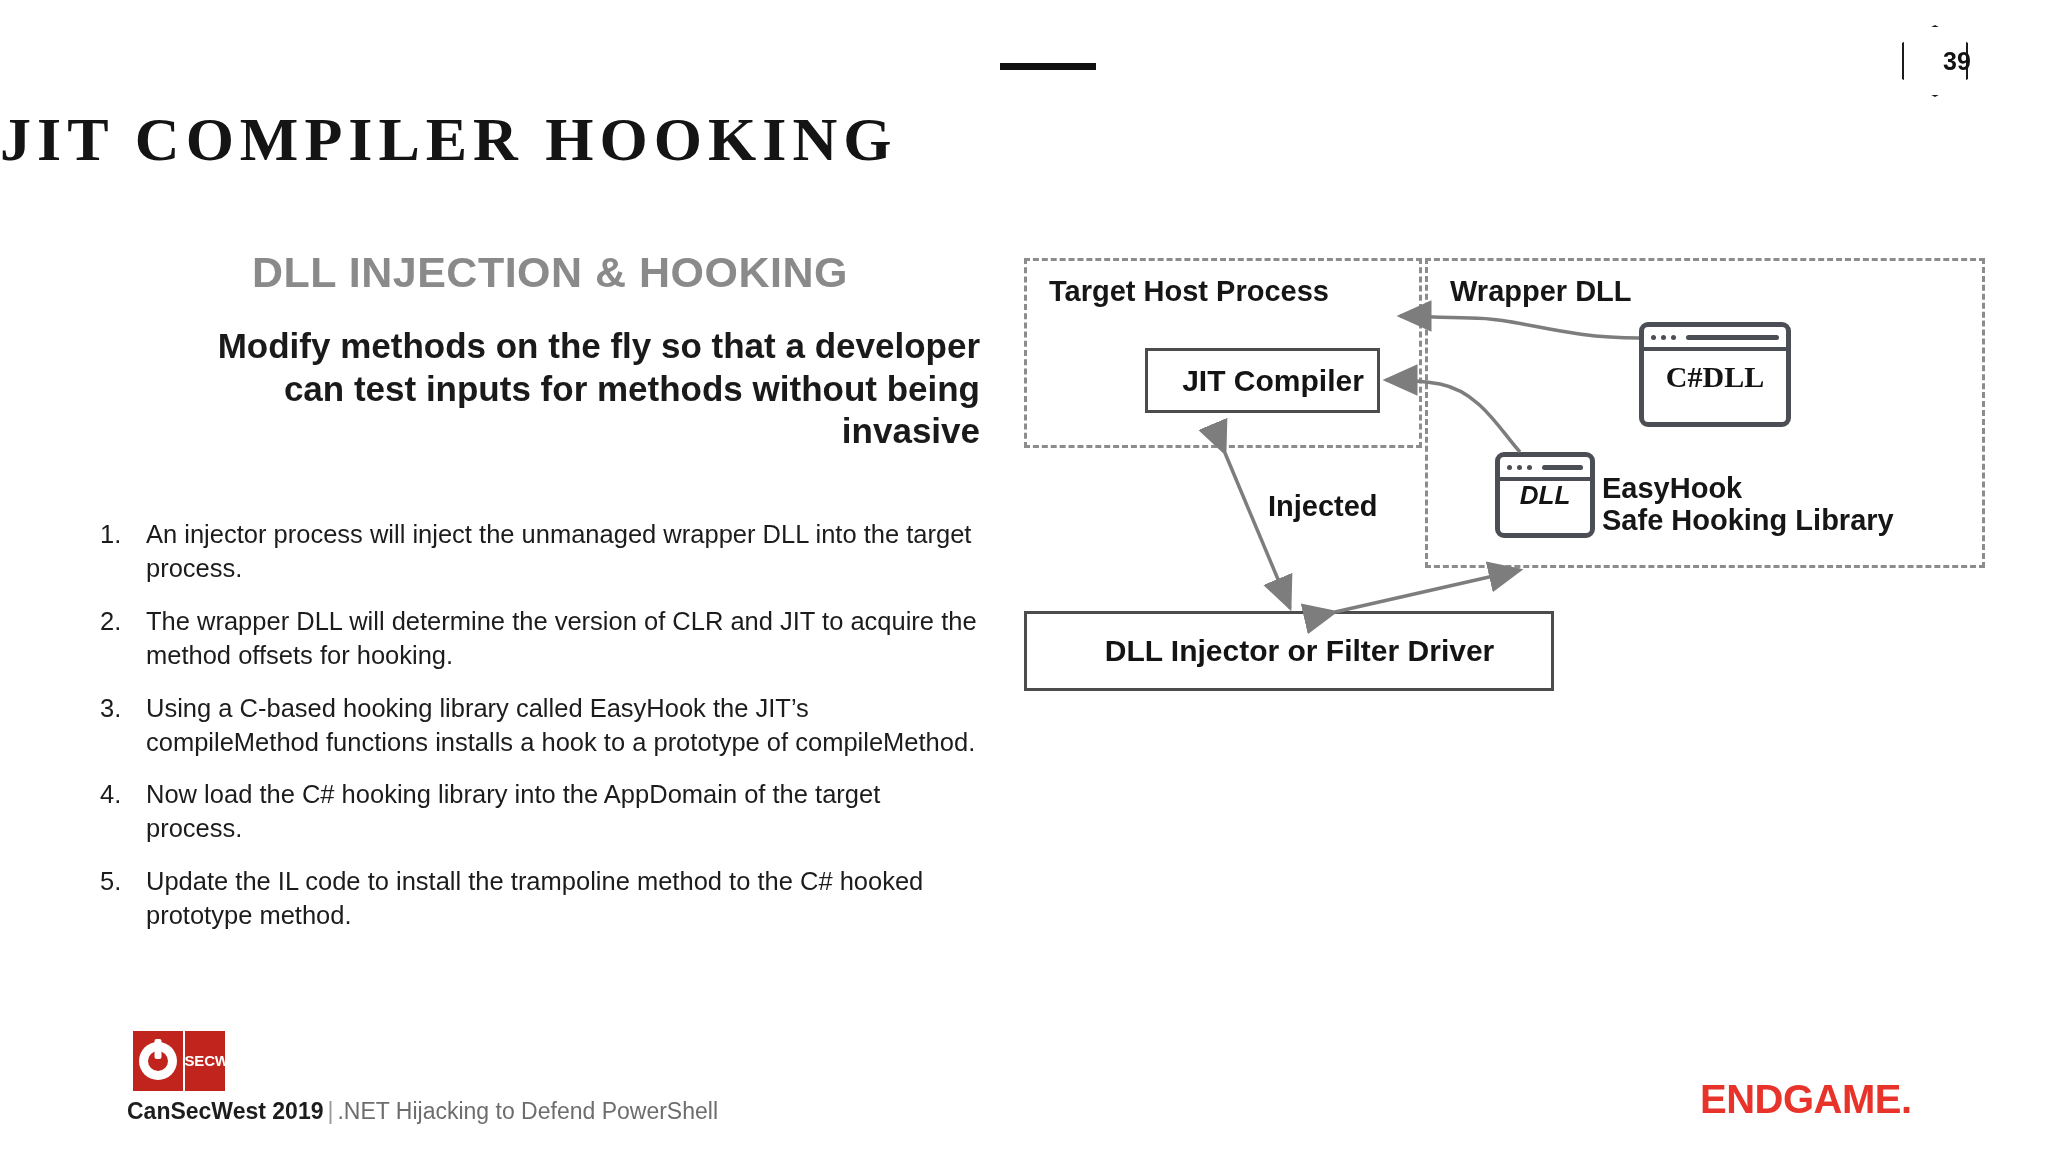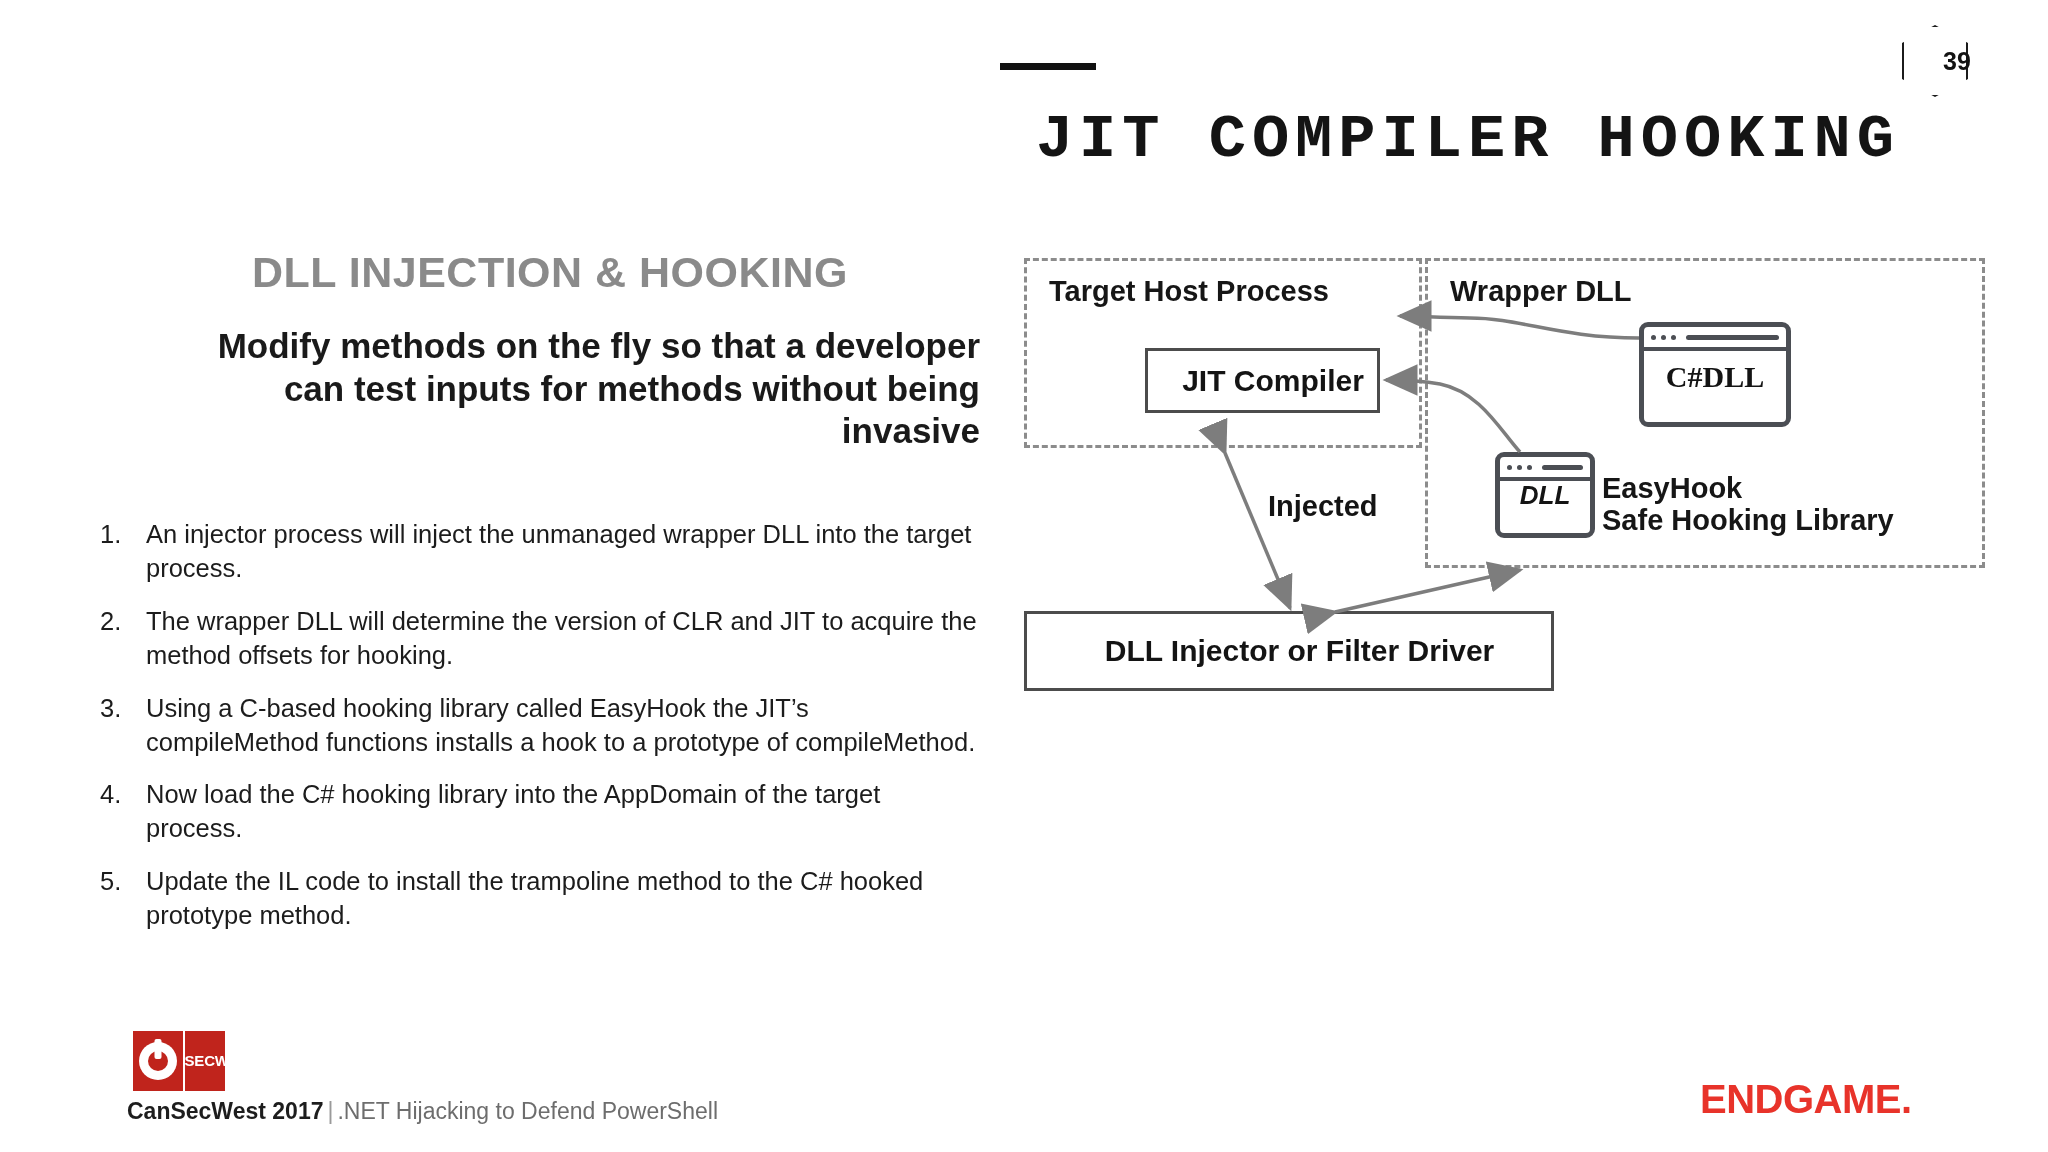--- a/index.html
+++ b/index.html
@@ -11,24 +11,24 @@
   }
   #slide { position: relative; width: 2048px; height: 1152px; background:#fff; }
 
   
   .top-rule {
     position: absolute; left: 1000px; top: 63px;
     width: 96px; height: 7px; background: #111;
   }
   .slide-title {
     position: absolute; left: 0; top: 104px; width: 1900px;
-    text-align: right;
+    text-align: left;
     font-size: 62px; font-weight: 700; color: #141414;
     letter-spacing: 6px;
-    font-family: Liberation Mono, monospace;
+    font-family: Liberation Serif, serif;
   }
   .page-badge {
     position: absolute; left: 1902px; top: 25px;
     width: 66px; height: 72px;
   }
   .page-badge .hexshape {
     position:absolute; inset:0;
     border: 2.5px solid #1b1b1b;
     background: #fff;
     clip-path: polygon(50% 0%, 100% 25%, 100% 75%, 50% 100%, 0% 75%, 0% 25%);
@@ -288,18 +288,18 @@
       <div class="pwr-bar"></div>
     </div>
     <div class="panelR">
       <span>CAN</span>
       <span>SEC</span>
       <span>WEST</span>
     </div>
   </div>
 
   <div class="footer-text">
-    <b>CanSecWest 2017</b><span class="sep">|</span><span>.NET Hijacking to Defend PowerShell</span>
+    <b>CanSecWest 2019</b><span class="sep">|</span><span>.NET Hijacking to Defend PowerShell</span>
   </div>
 
   <div class="logo-endgame">ENDGAME.</div>
 
 </div>
 
 </body></html>

